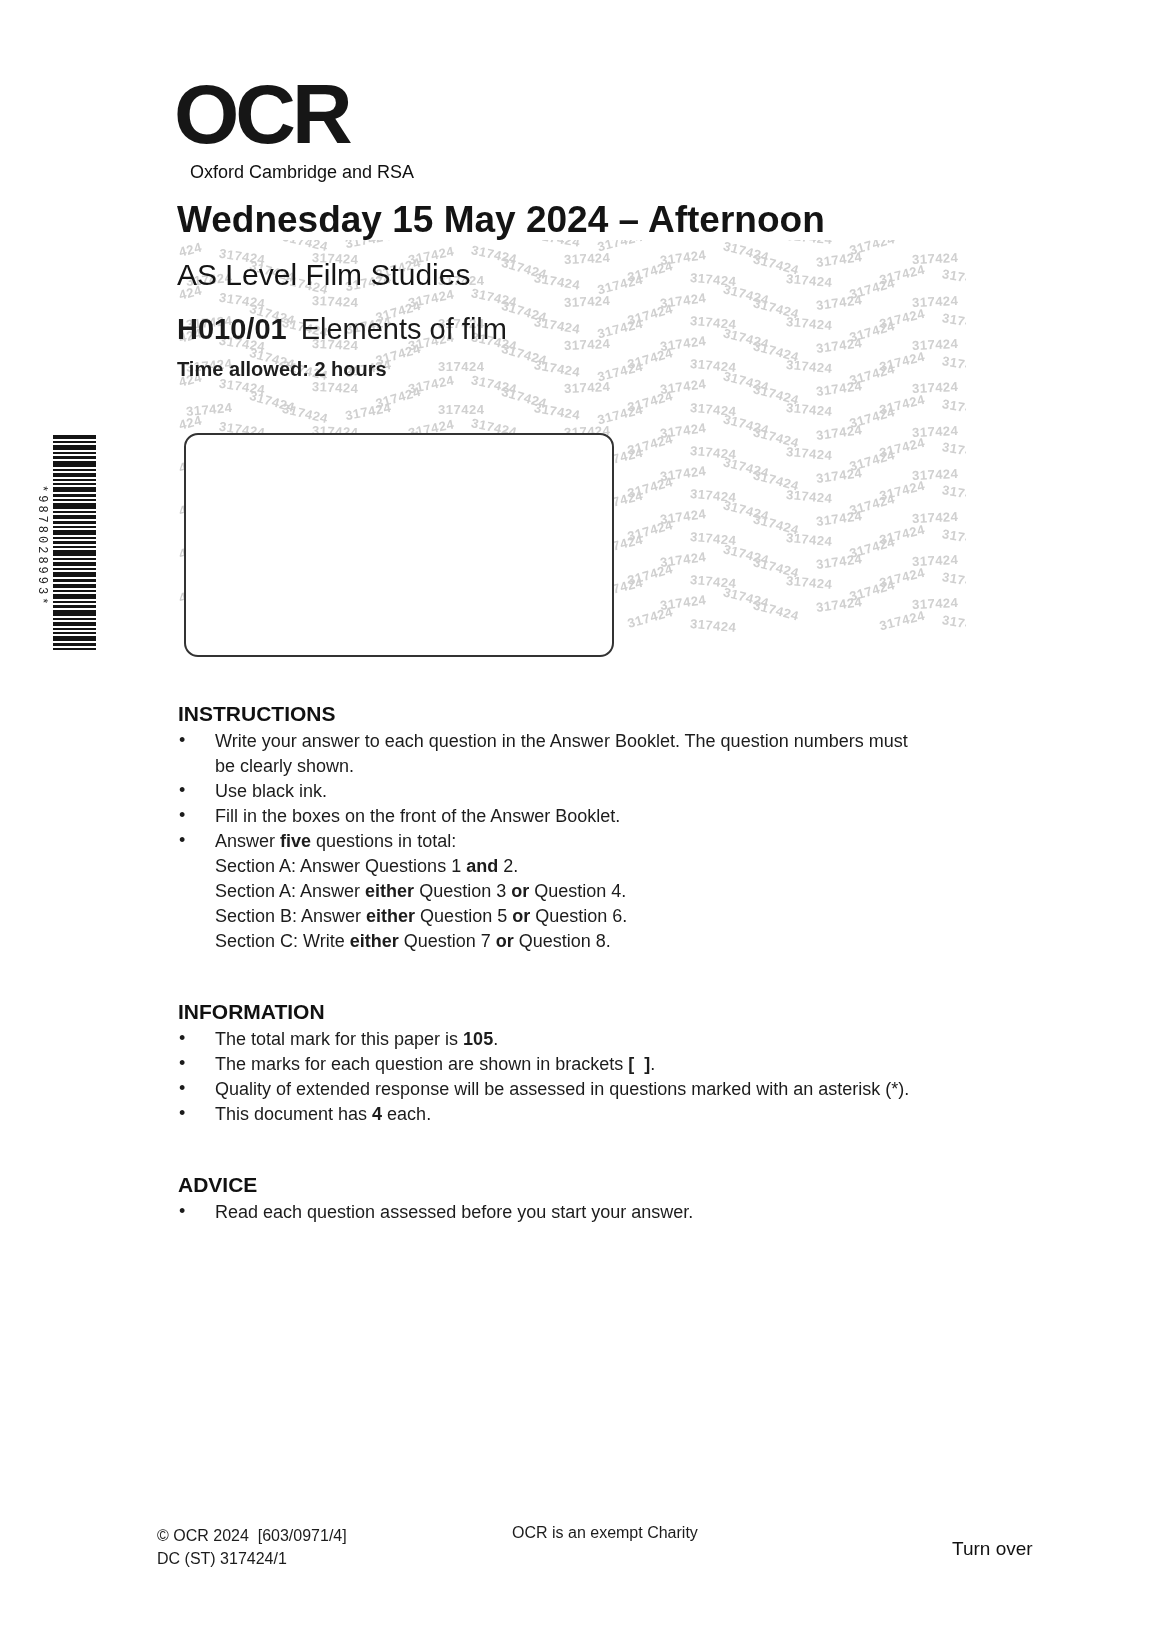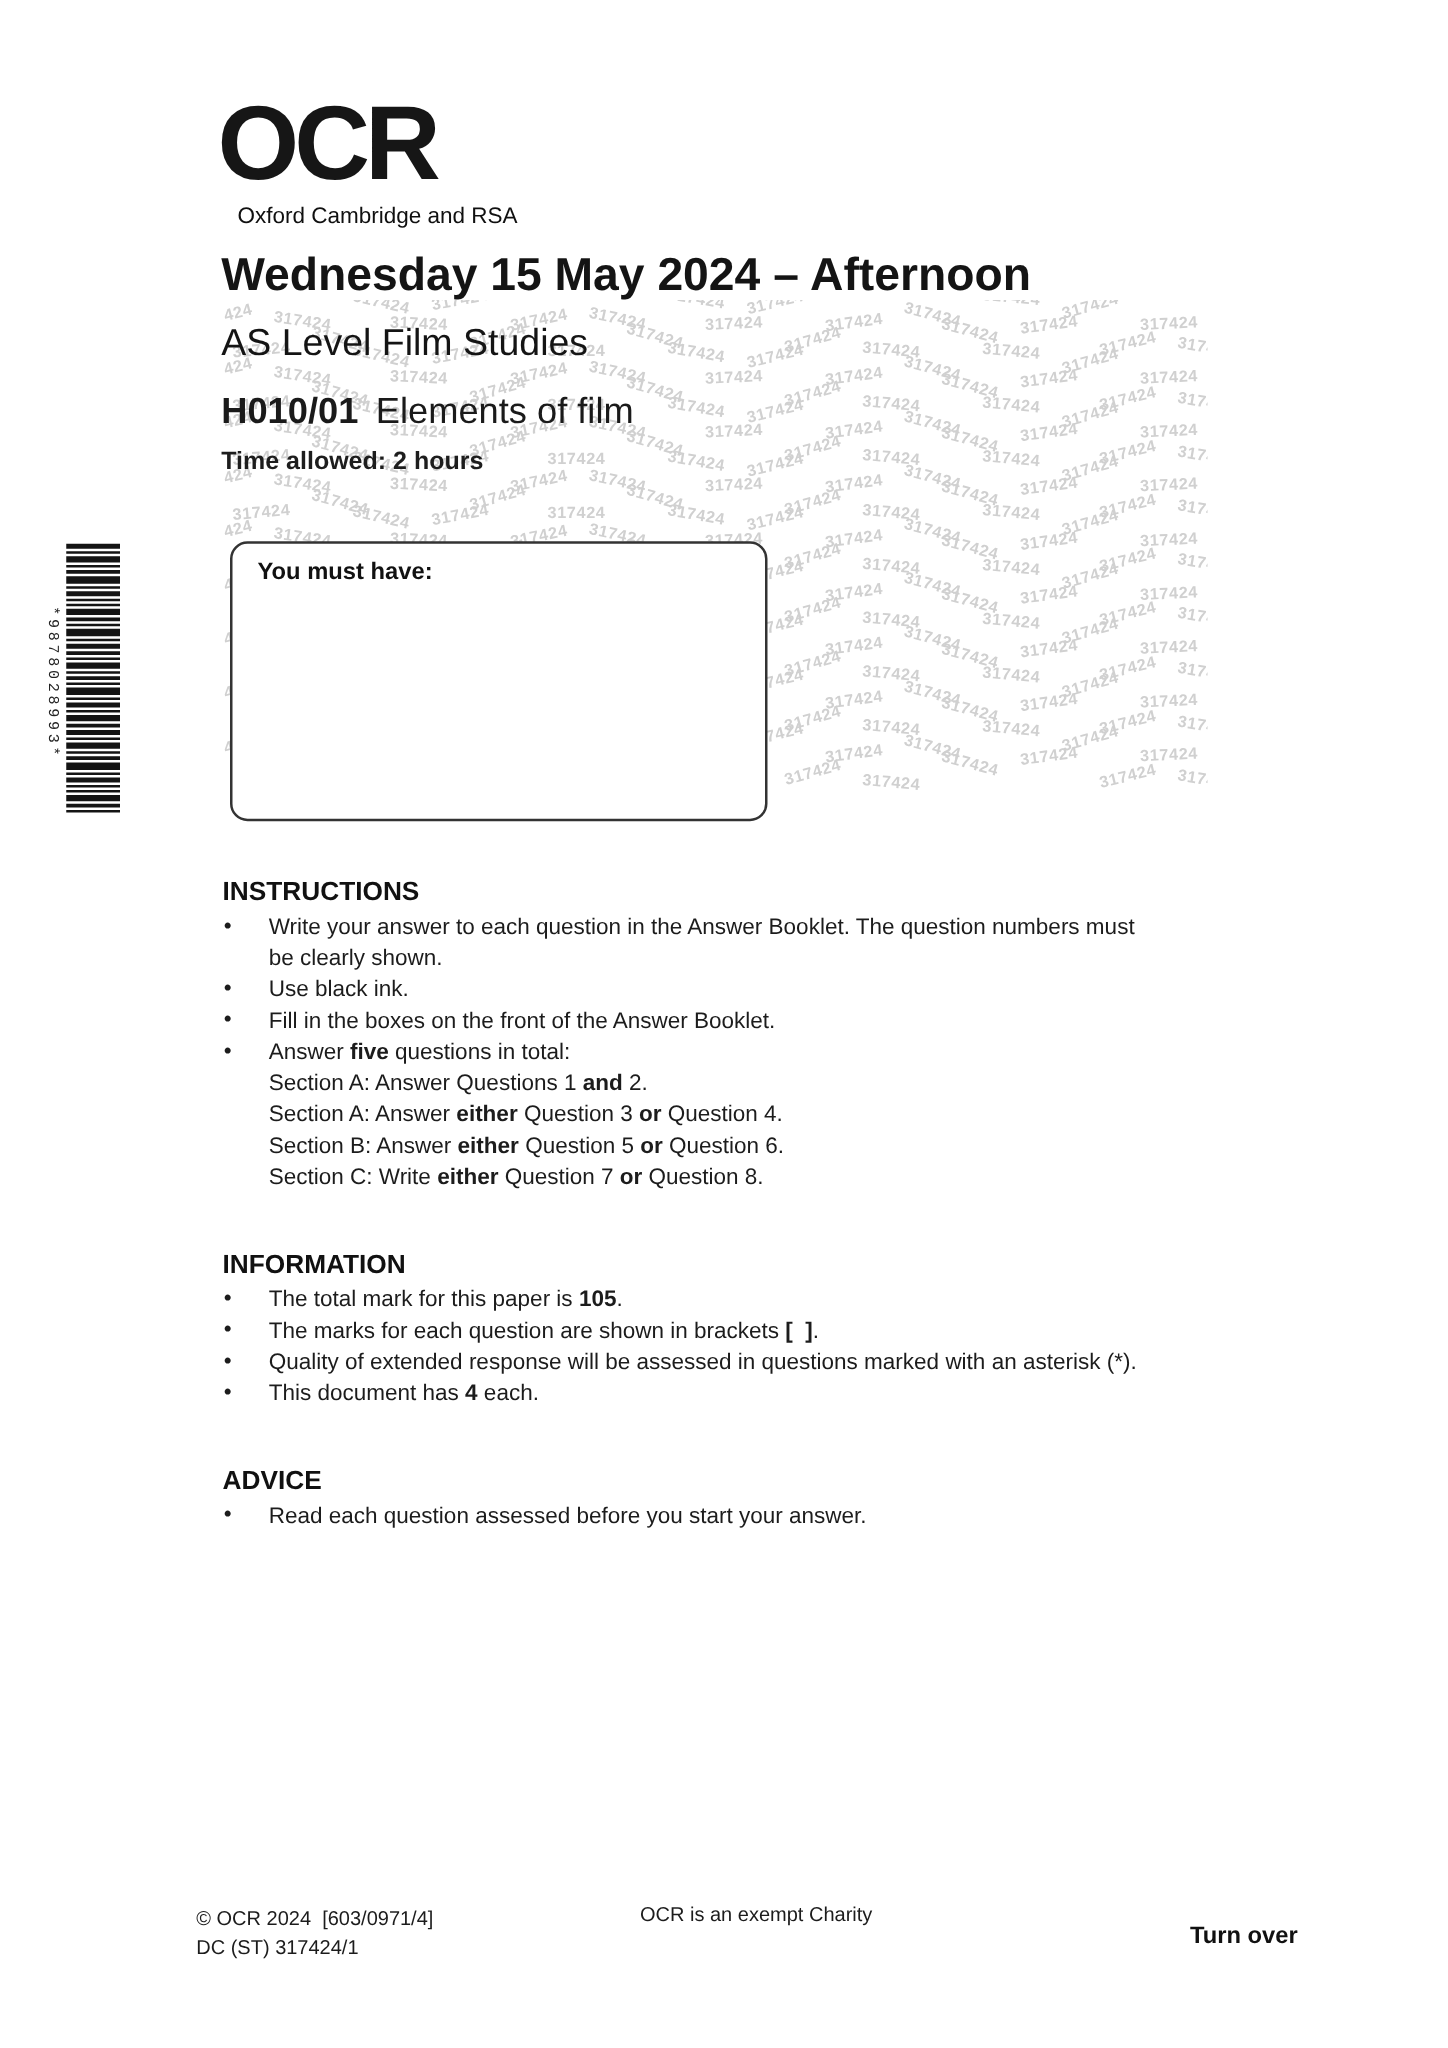--- a/index.html
+++ b/index.html
@@ -44,21 +44,21 @@
   .content li{position:relative;padding-left:37px}
   .content li.b::before{content:"•";position:absolute;left:1px;top:-1px}
   .content li span{white-space:pre-wrap}
   .bold{font-weight:bold}
 
   
   .f-copy,.f-dc{position:absolute;left:157px;z-index:1;font-size:16px;line-height:23px;white-space:pre-wrap;color:#1c1c1c}
   .f-copy{top:1524px}
   .f-dc{top:1547px}
   .f-charity{position:absolute;left:512px;top:1524px;z-index:1;font-size:16px;color:#1c1c1c}
-  .f-turn{position:absolute;left:952px;top:1538px;z-index:1;font-size:19px;font-weight:bold;color:#111}
+  .f-turn{position:absolute;left:952px;top:1538px;z-index:1;font-size:19px;font-weight:normal;color:#111}
 </style>
 </head>
 <body>
 
 <div class="page">
 
   <div id="watermark">
       <span style="left: -22px; top: 4.9939px; transform: rotate(-14.3911deg); color: rgb(208, 208, 208);">317424</span>
       <span style="left: 41px; top: 9.37904px; transform: rotate(8.55703deg); color: rgb(208, 208, 208);">317424</span>
       <span style="left: 104px; top: -6.46564px; transform: rotate(13.1148deg); color: rgb(208, 208, 208);">317424</span>
@@ -299,21 +299,20 @@
   <div class="logo-sub">Oxford Cambridge and RSA</div>
 
   <div class="title">Wednesday 15 May 2024 – Afternoon</div>
   <div class="qual">AS Level Film Studies</div>
   <div class="paper">
     <span class="code">H010/01</span><span>Elements of film</span>
   </div>
   <div class="time">Time allowed: 2 hours</div>
 
   <div class="mustbox">
-    <h4>You must have:</h4>
   </div>
 
   <div class="barcode">
     <div class="bc-text">*9878028993*</div>
     <div class="bc-bars" id="bc-bars">
         <i style="height: 4px; margin-bottom: 2px;"></i>
         <i style="height: 2px; margin-bottom: 2px;"></i>
         <i style="height: 5px; margin-bottom: 2px;"></i>
         <i style="height: 2px; margin-bottom: 2px;"></i>
         <i style="height: 3px; margin-bottom: 2px;"></i>

